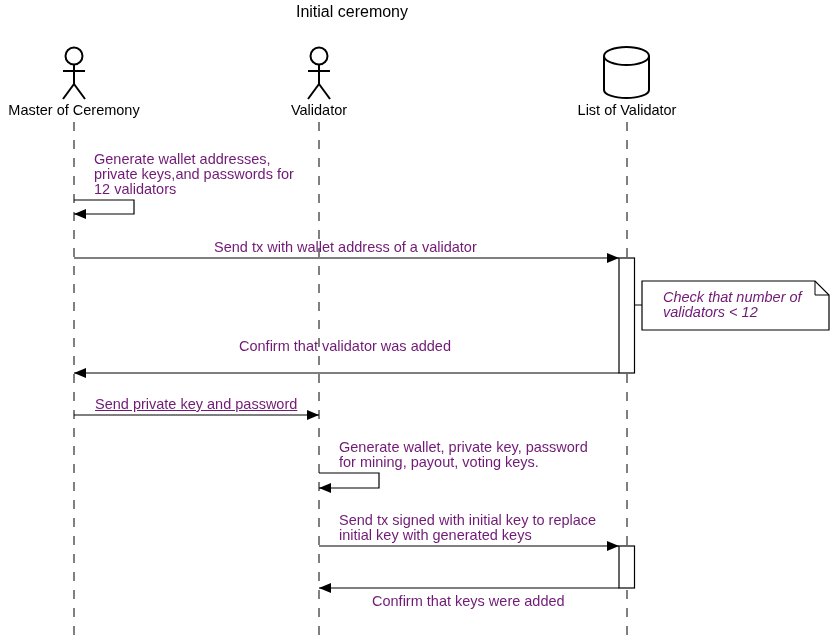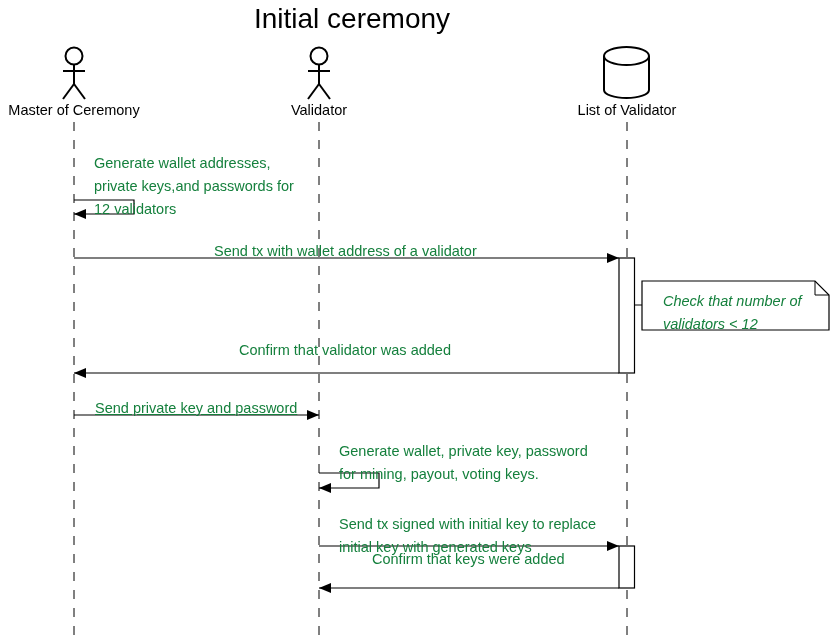--- a/index.html
+++ b/index.html
@@ -1,20 +1,20 @@
 <!DOCTYPE html>
 <html><head>
 <meta charset="utf-8">
 <style>
   html, body { margin: 0; padding: 0; background: #ffffff; }
   body { width: 836px; height: 641px; position: relative; overflow: hidden;
          font-family: "Liberation Sans", sans-serif; color: #000; }
   svg { position: absolute; left: 0; top: 0; }
-  .lbl { position: absolute; font-size: 14.5px; line-height: 23px; white-space: pre; color: #15803d; }
-  .title { position: absolute; top: 3px; left: 0; width: 704px; text-align: center; font-size: 28px; }
+  .lbl { position: absolute; font-size: 14.5px; line-height: 15px; white-space: pre; color: #701a75; }
+  .title { position: absolute; top: 3px; left: 0; width: 704px; text-align: center; font-size: 16px; }
   .actor-label { position: absolute; top: 102px; font-size: 14.5px; text-align: center; width: 200px; }
 </style>
 </head>
 <body>
 
 <div class="title">Initial ceremony</div>
 
 <svg width="836" height="641" viewBox="0 0 836 641">
   <defs>
     <marker id="arr" markerWidth="12" markerHeight="10" refX="12" refY="5" orient="auto" markerUnits="userSpaceOnUse">
@@ -78,16 +78,16 @@
 <div class="lbl" style="left:94px; top:152px;">Generate wallet addresses,
 private keys,and passwords for
 12 validators</div>
 <div class="lbl" style="left:214px; top:240px;">Send tx with wallet address of a validator</div>
 <div class="lbl" style="left:239px; top:339px;">Confirm that validator was added</div>
 <div class="lbl" style="left:95px; top:397px;text-decoration:underline;">Send private key and password</div>
 <div class="lbl" style="left:339px; top:440px;">Generate wallet, private key, password
 for mining, payout, voting keys.</div>
 <div class="lbl" style="left:339px; top:513px;">Send tx signed with initial key to replace
 initial key with generated keys</div>
-<div class="lbl" style="left:372px; top:548px;">Confirm that keys were added</div>
+<div class="lbl" style="left:372px; top:594px;">Confirm that keys were added</div>
 
 <div class="lbl" style="left:663px; top:290px;font-style:italic;">Check that number of
 validators &lt; 12</div>
 
 </body></html>

